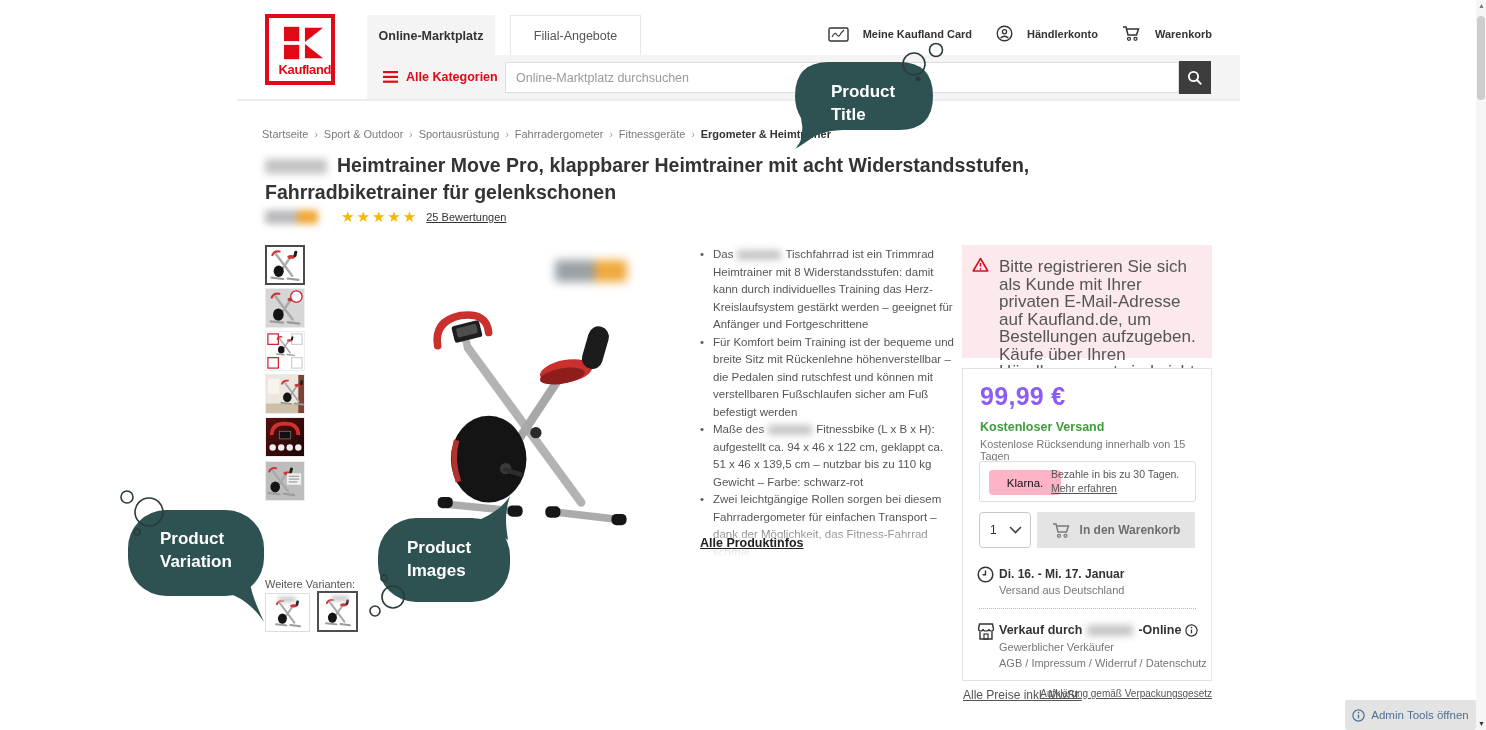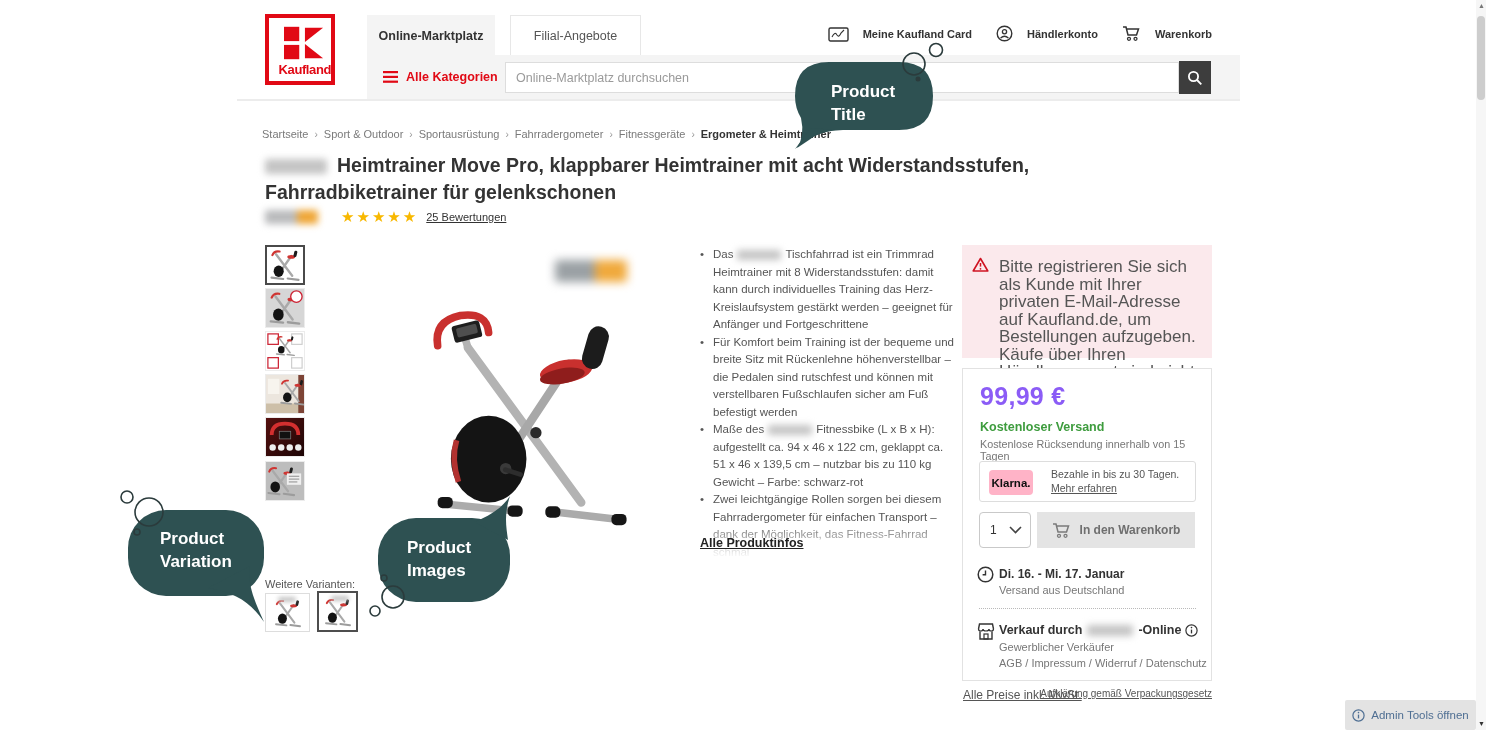--- a/index.html
+++ b/index.html
@@ -55,21 +55,21 @@
   .all-infos { left:700px; top:536px; font-size:12.5px; font-weight:bold; color:#222; text-decoration:underline; cursor:pointer; }
 
   
   .warning-box { left:962px; top:245px; width:250px; height:113px; background:#FBE9EC; border-radius:0; padding:13px 12px 0 37px; font-size:17px; line-height:17.5px; color:#555; }
   .warning-icon { left:972px; top:257px; }
   .buy-box { left:962px; top:368px; width:250px; height:313px; border:1px solid #e2e2e2; background:#fff; }
   .price { left:17px; top:13px; font-size:25px; font-weight:800; color:#8b5cf6; letter-spacing:0.3px; }
   .free-ship { left:17px; top:51px; font-size:12.5px; font-weight:bold; color:#3E9C3E; }
   .free-return { left:17px; top:69px; font-size:10.8px; color:#777; }
   .klarna-box { left:16px; top:92px; width:217px; height:41px; border:1px solid #ddd; border-radius:3px; }
-  .klarna-badge { left:9px; top:8px; width:44px; height:25px; background:#FFB3C7; border-radius:4px; display:flex; align-items:center; justify-content:center; font-size:11.5px; font-weight:bold; color:#111; }
+  .klarna-badge { left:9px; top:8px; width:72px; height:25px; background:#FFB3C7; border-radius:4px; display:flex; align-items:center; justify-content:center; font-size:11.5px; font-weight:normal; color:#111; }
   .klarna-t1 { left:71px; top:6px; font-size:10.5px; color:#555; }
   .klarna-t2 { left:71px; top:20px; font-size:10.5px; color:#555; text-decoration:underline; cursor:pointer; }
   .qty { left:16px; top:143px; width:52px; height:36px; border:1px solid #c9c9c9; border-radius:4px; display:flex; align-items:center; justify-content:space-between; padding:0 8px 0 10px; font-size:12px; color:#333; cursor:pointer; background:#fff; }
   .cart-btn { left:74px; top:143px; width:158px; height:36px; background:#e4e4e4; border:none; display:flex; align-items:center; justify-content:center; gap:9px; font-size:12px; font-weight:bold; color:#6f6f6f; cursor:pointer; font-family:"Liberation Sans",sans-serif; }
   .delivery-icon { left:14px; top:197px; }
   .delivery-date { left:36px; top:198px; font-size:12px; font-weight:bold; color:#333; }
   .delivery-origin { left:36px; top:215px; font-size:11px; color:#777; }
   .dotted { left:16px; top:239px; width:217px; border-top:1px dotted #b9b9b9; }
   .store-icon { left:13px; top:253px; }
   .seller-line1 { left:36px; top:254px; font-size:12.5px; font-weight:bold; color:#333; display:flex; align-items:center; gap:4px; }

